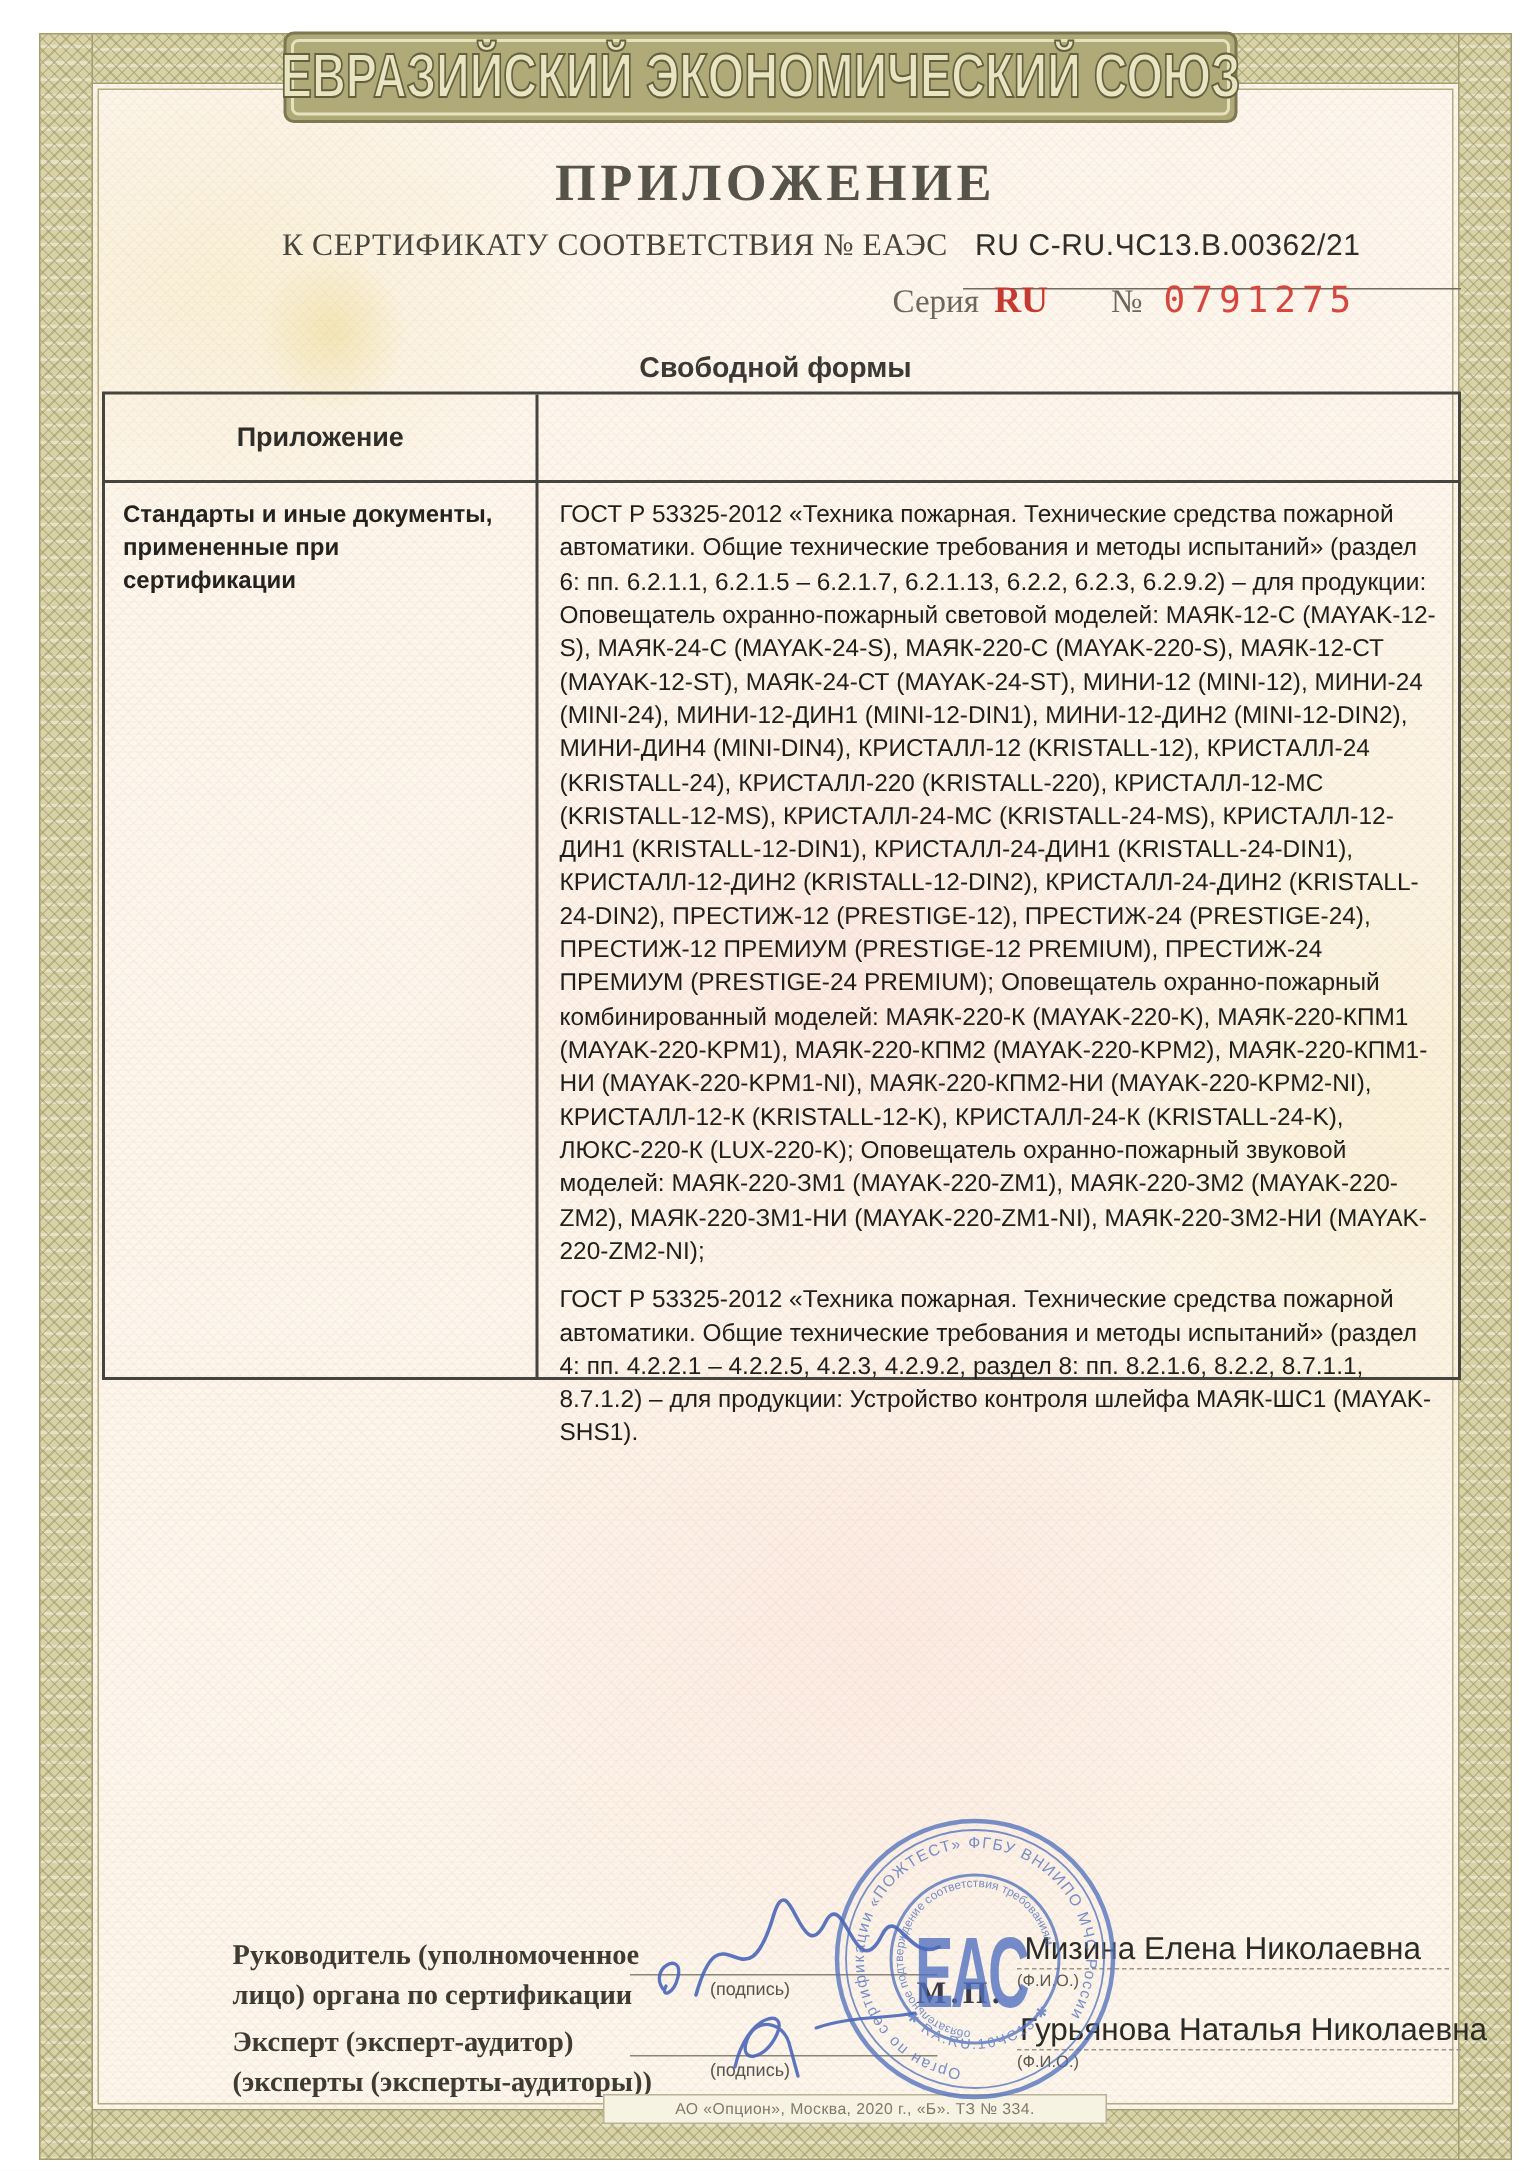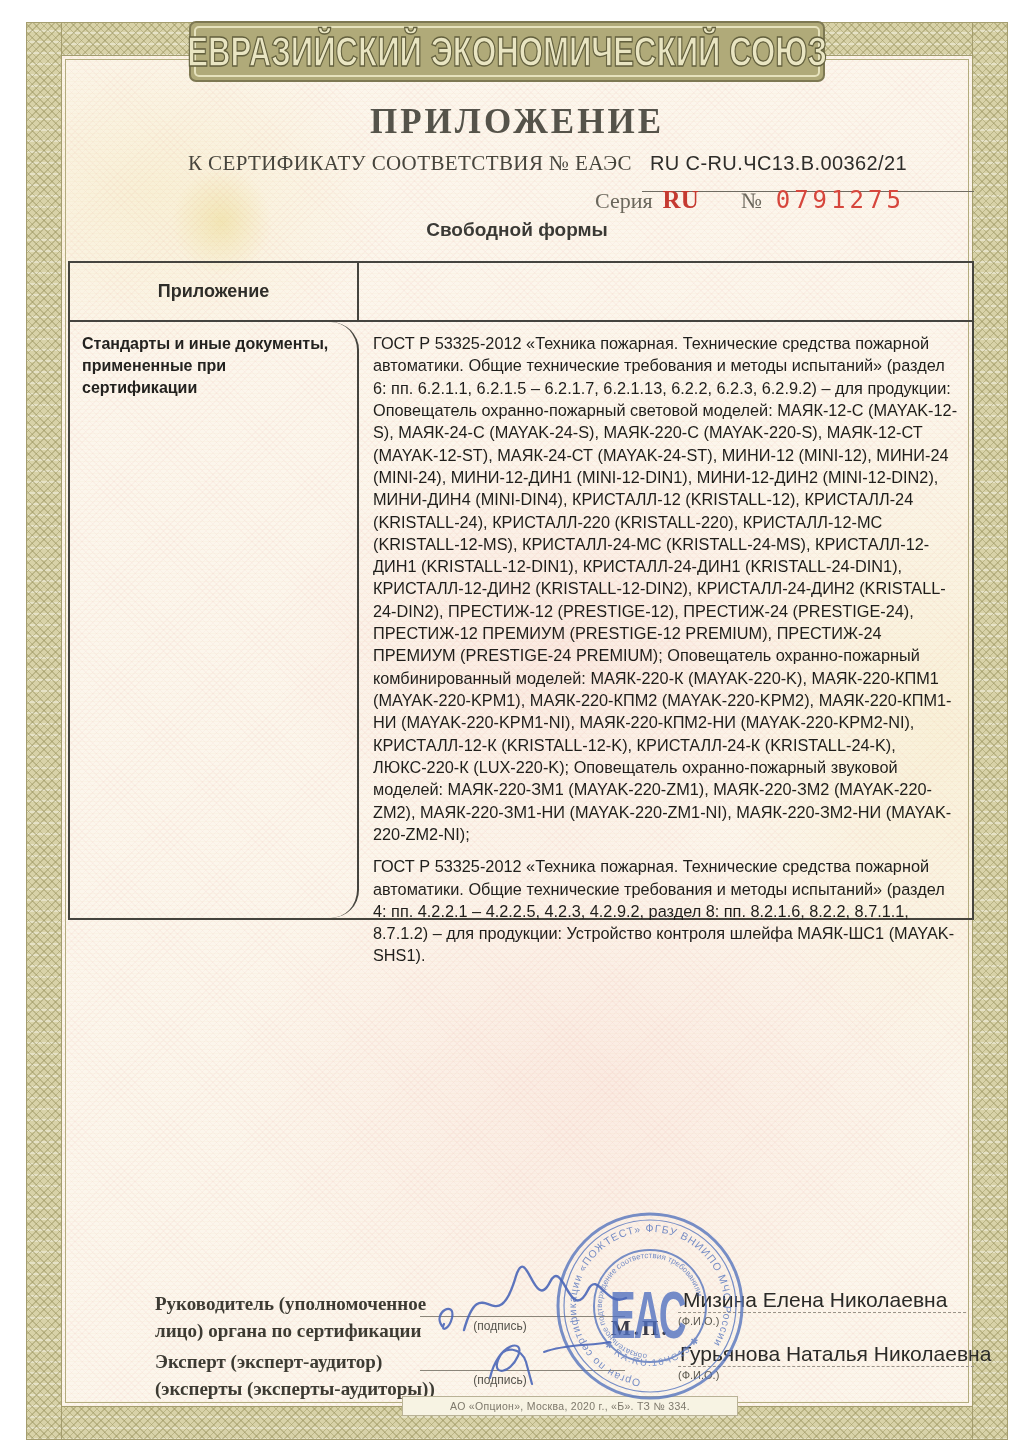--- a/index.html
+++ b/index.html
@@ -48,31 +48,31 @@
     color:#55534a;}
   .cert-line{position:absolute;left:188px;top:151px;width:786px;display:flex;align-items:baseline;justify-content:center;}
   .cert-label{font-family:"Liberation Serif",serif;font-size:21px;color:#46443c;letter-spacing:.4px;white-space:nowrap;}
   .cert-number{flex:1;margin-left:10px;border-bottom:1.5px solid #6f6b61;padding:0 2px 16px 8px;
     font-size:20px;color:#2e2d2a;letter-spacing:.4px;white-space:nowrap;}
   .series-line{position:absolute;left:595px;top:186px;display:flex;align-items:baseline;}
   .series-label{font-family:"Liberation Serif",serif;font-size:22px;color:#6b675c;}
   .series-value{font-family:"Liberation Serif",serif;font-weight:bold;font-size:25px;color:#c53a30;margin-left:10px;}
   .series-no{font-family:"Liberation Serif",serif;font-size:22px;color:#6b675c;margin-left:42px;}
   .series-number{font-family:"DejaVu Sans Mono",monospace;font-size:24px;color:#d6463c;margin-left:14px;letter-spacing:4px;}
-  .form-note{position:absolute;left:62px;top:219px;width:910px;text-align:center;
+  .form-note{position:absolute;left:62px;top:235px;width:910px;text-align:center;
     font-weight:bold;font-size:19px;color:#3a3935;}
 
   
   .tbl{position:absolute;left:68px;top:261px;width:902px;border:2px solid #45443e;background:rgba(255,255,255,.0);}
   .tbl-header{display:flex;height:57px;border-bottom:2px solid #45443e;}
   .tbl-body{display:flex;height:596px;}
   .c1{width:289px;border-right:2px solid #45443e;box-sizing:border-box;}
   .c2{flex:1;box-sizing:border-box;}
   .th{display:flex;align-items:center;justify-content:center;font-weight:bold;font-size:18px;color:#2e2d29;}
-  .cell-annex{padding:11px 12px;font-weight:bold;font-size:16px;line-height:1.38;color:#23221f;border-radius:28px;}
+  .cell-annex{padding:11px 12px;font-weight:bold;font-size:16px;line-height:1.38;color:#23221f;}
   .cell-desc{padding:10px 14px;font-size:16.3px;line-height:1.37;color:#1f1e1b;}
   .cell-desc .para + .para{margin-top:10px;}
 
   
   .sig-label{position:absolute;font-family:"Liberation Serif",serif;font-weight:bold;
     font-size:19px;line-height:1.42;color:#3d3b33;}
   .sig-label-head{left:155px;top:1291px;width:292px;}
   .sig-label-expert{left:155px;top:1349px;width:300px;}
   .sig-line{position:absolute;border-bottom:1px solid #8a857a;}
   .sig-line1{left:420px;top:1316px;width:205px;}

